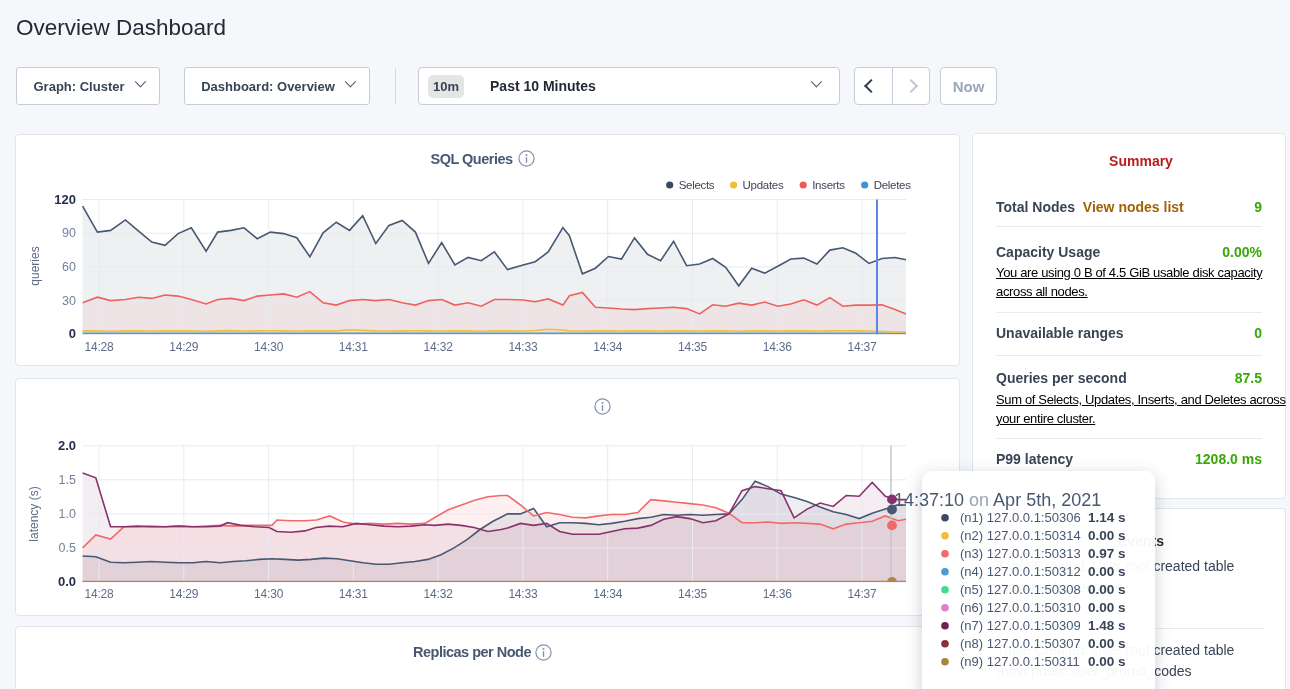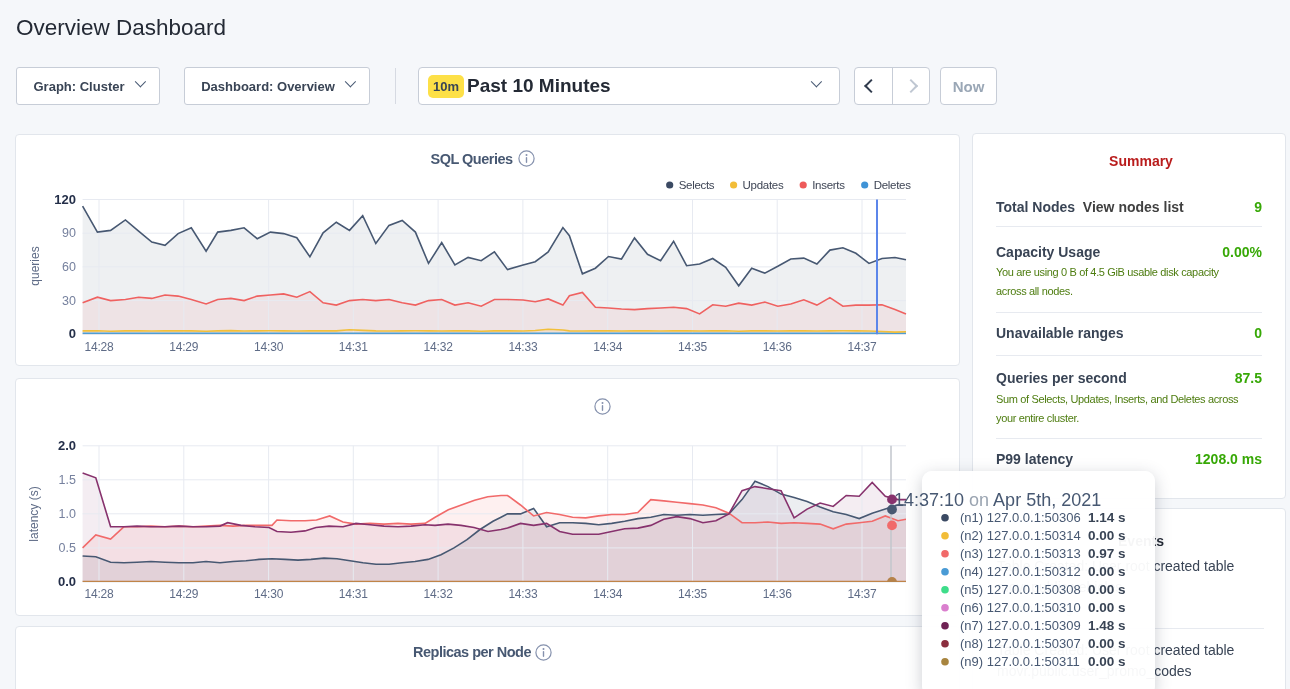--- a/index.html
+++ b/index.html
@@ -4,32 +4,32 @@
 * { margin:0; padding:0; box-sizing:border-box; }
 html,body { width:1290px; height:689px; background:#f5f7fa; font-family:"Liberation Sans",sans-serif; overflow:hidden; }
 .abs { position:absolute; }
 svg text { font-family:"Liberation Sans",sans-serif; }
 .card { position:absolute; background:#fff; border:1px solid #e2e6ec; border-radius:4px;padding-left:12px; }
 .btn { position:absolute; background:#fff; border:1px solid #c7cdd7; border-radius:3px; display:flex; align-items:center; justify-content:center; font-weight:bold; color:#394455; font-size:13px; }
 .chev { display:inline-block; width:8px; height:8px; border-right:1.7px solid #475872; border-bottom:1.7px solid #475872; transform:rotate(45deg) translate(-2px,-4px); margin-left:10px; }
 .hr { position:absolute; height:1px; background:#e7eaf0; }
 .srow { position:absolute; left:996px; width:266px; font-size:14px; font-weight:bold; color:#394455; }
 .sval { float:right; color:#37a806; }
-.ssub { position:absolute; left:996px; width:290px; font-size:11px; letter-spacing:-0.35px; color:#4d7c0f; line-height:19px; font-weight:normal; }
+.ssub { position:absolute; left:996px; width:290px; font-size:13px; letter-spacing:-0.35px; color:#000000; line-height:19px; font-weight:normal;text-decoration:underline; }
 </style></head>
 <body>
 <div class="abs" style="left:16px;top:15px;font-size:22.5px;color:#242a35;">Overview Dashboard</div>
 
 <div class="btn" style="left:16px;top:67px;width:144px;height:38px;">Graph: Cluster<span class="chev"></span></div>
 <div class="btn" style="left:184px;top:67px;width:186px;height:38px;">Dashboard: Overview<span class="chev"></span></div>
 <div class="abs" style="left:395px;top:68px;width:1px;height:36px;background:#d6dae2;"></div>
 
 <div class="btn" style="left:418px;top:67px;width:422px;height:38px;justify-content:flex-start;border-radius:4px;">
-  <span style="background:#fde047;border-radius:5px;padding:4px 5px;margin-left:9px;font-size:13px;">10m</span>
-  <span style="margin-left:3px;font-size:19px;color:#242a35;">Past 10 Minutes</span>
+  <span style="background:#e5e5e5;border-radius:5px;padding:4px 5px;margin-left:9px;font-size:13px;">10m</span>
+  <span style="margin-left:26px;font-size:14px;color:#242a35;">Past 10 Minutes</span>
   <span class="chev" style="position:absolute;right:20px;"></span>
 </div>
 <div class="btn" style="left:854px;top:67px;width:76px;height:38px;border-radius:4px;">
   <span style="width:38px;display:flex;justify-content:center;">
       <span class="chev" style="transform:rotate(135deg) translate(2px,2px);margin:0;border-color:#313c4e;width:10px;height:10px;border-right-width:2.6px;border-bottom-width:2.6px;"></span>
     </span>
   <span style="width:1px;height:36px;background:#c7cdd7;"></span>
   <span style="width:37px;display:flex;justify-content:center;">
       <span class="chev" style="transform:rotate(-45deg);margin:0;border-color:#bfc7d2;width:10px;height:10px;border-right-width:2.6px;border-bottom-width:2.6px;"></span>
     </span>
@@ -159,21 +159,21 @@
   <svg style="position:absolute;left:519.1px;top:16.5px;" width="17" height="17" viewBox="0 0 17 17">
       <circle cx="8.5" cy="8.5" r="7.6" fill="none" stroke="#8591ad" stroke-width="1.2"></circle>
       <circle cx="8.5" cy="4.9" r="1" fill="#8591ad"></circle>
       <rect x="7.8" y="7" width="1.4" height="6" rx="0.7" fill="#8591ad"></rect>
     </svg>
 </div>
 
 <div class="card" style="left:972px;top:133px;width:314px;height:366px;">
   <div class="abs" style="width:100%;top:19px;text-align:center;font-size:14px;font-weight:bold;color:#b91c1c;">Summary</div>
 </div>
-<div class="srow" style="top:199px;">Total Nodes&nbsp;&nbsp;<a style="color:#404040;">View nodes list</a><span class="sval">9</span></div>
+<div class="srow" style="top:199px;">Total Nodes&nbsp;&nbsp;<a style="color:#a16207;">View nodes list</a><span class="sval">9</span></div>
 <div class="hr" style="left:996px;top:226px;width:266px;"></div>
 <div class="srow" style="top:244px;">Capacity Usage<span class="sval">0.00%</span></div>
 <div class="ssub" style="top:263px;">You are using 0 B of 4.5 GiB usable disk capacity<br>across all nodes.</div>
 <div class="hr" style="left:996px;top:312px;width:266px;"></div>
 <div class="srow" style="top:325px;">Unavailable ranges<span class="sval">0</span></div>
 <div class="hr" style="left:996px;top:355px;width:266px;"></div>
 <div class="srow" style="top:370px;">Queries per second<span class="sval">87.5</span></div>
 <div class="ssub" style="top:390px;">Sum of Selects, Updates, Inserts, and Deletes across<br>your entire cluster.</div>
 <div class="hr" style="left:996px;top:438px;width:266px;"></div>
 <div class="srow" style="top:451px;">P99 latency<span class="sval">1208.0 ms</span></div>

